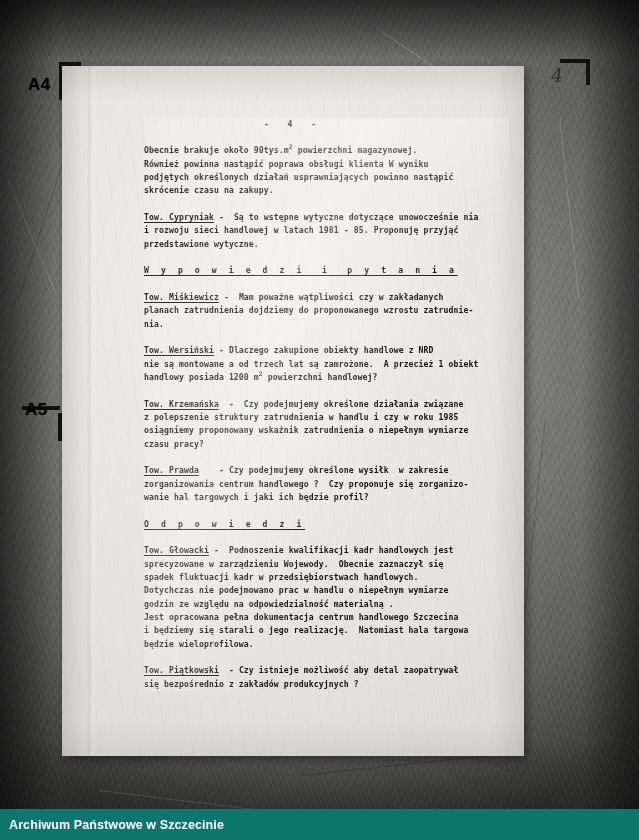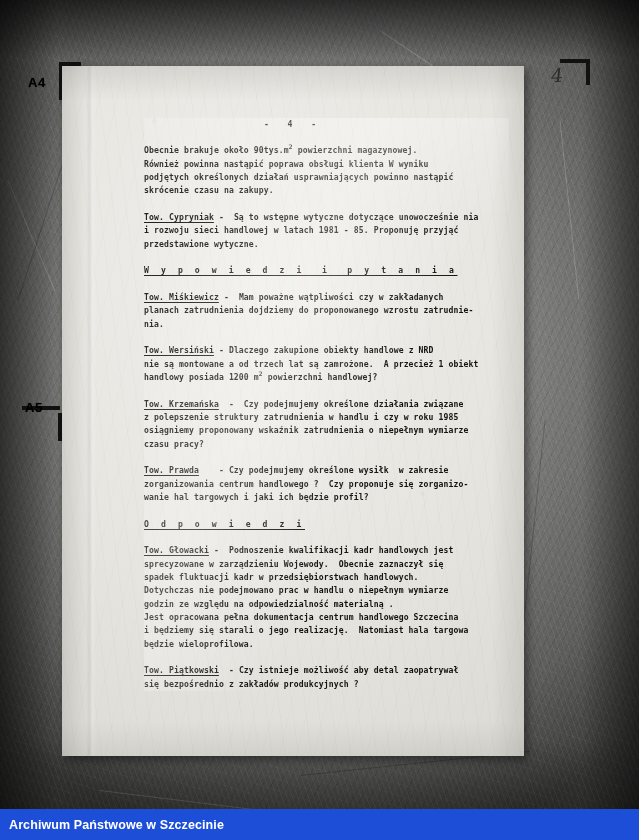--- a/index.html
+++ b/index.html
@@ -87,21 +87,21 @@
     top: 0; bottom: 0;
     width: 10px;
     background: linear-gradient(to right, rgba(0,0,0,0), rgba(0,0,0,.055), rgba(255,255,255,.18), rgba(0,0,0,0));
   }
 
   
   .regmark {
     position: absolute;
     color: #000;
     font-weight: bold;
-    font-size: 13px;
+    font-size: 17px;
     letter-spacing: .5px;
     font-family: "Liberation Sans", sans-serif;
     text-shadow: 0 0 1px rgba(0,0,0,.6);
   }
   .bracket {
     position: absolute;
     border-left: 4px solid #111;
     border-top: 4px solid #111;
   }
   .bracket.br-a5 {
@@ -166,21 +166,21 @@
     mix-blend-mode: screen;
   }
 
   
   .watermark {
     position: absolute;
     left: 0;
     bottom: 0;
     width: 639px;
     height: 31px;
-    background: #1d4ed8;
+    background: #0f766e;
     display: flex;
     align-items: center;
   }
   .watermark span {
     color: #ffffff;
     font-family: "Liberation Sans", sans-serif;
     font-size: 12.5px;
     font-weight: bold;
     padding-left: 9px;
     letter-spacing: .1px;

